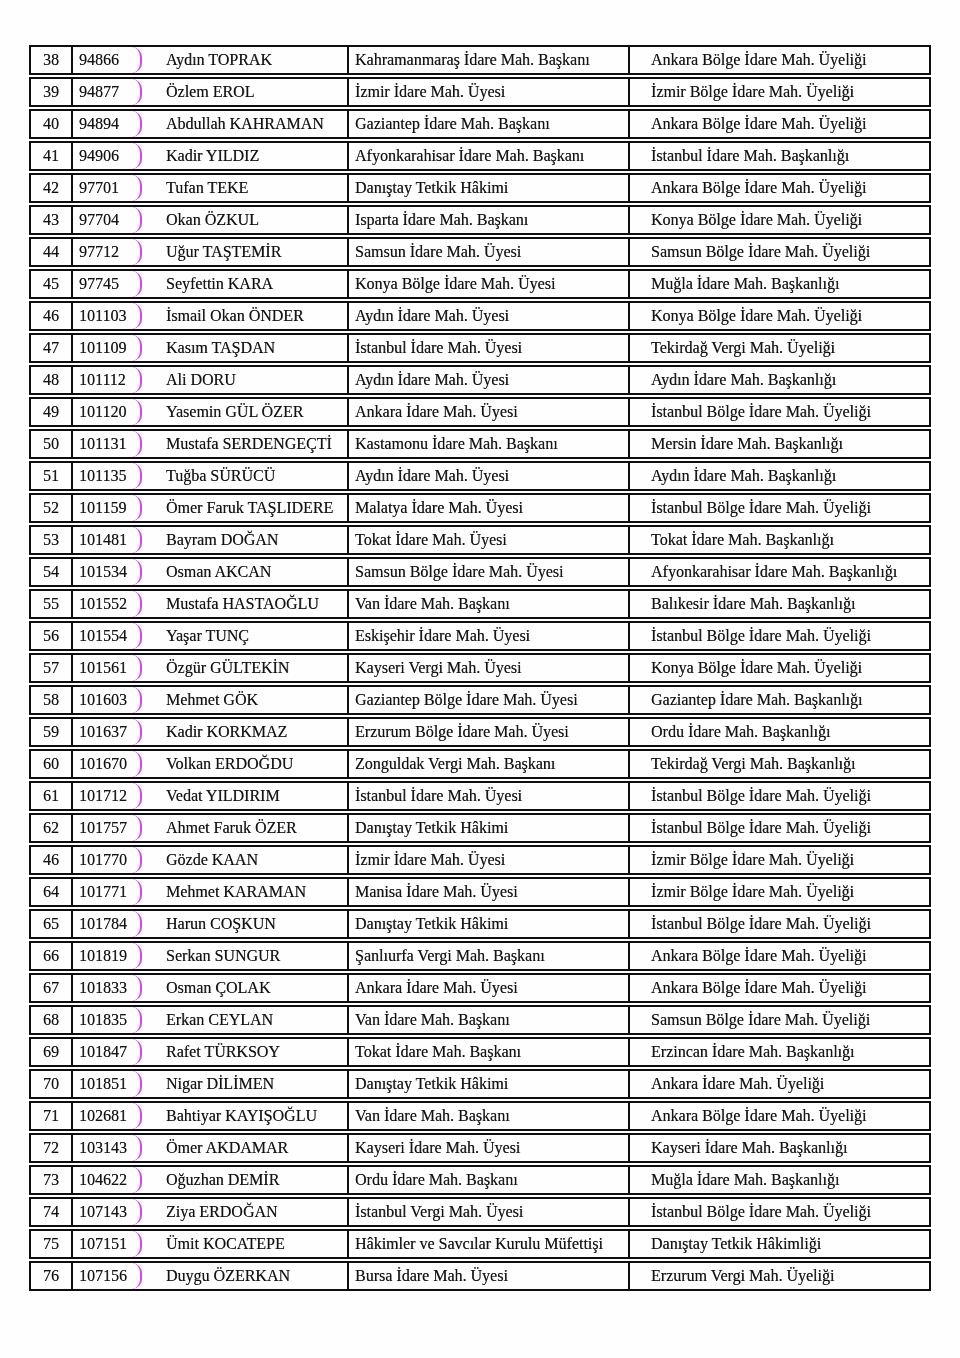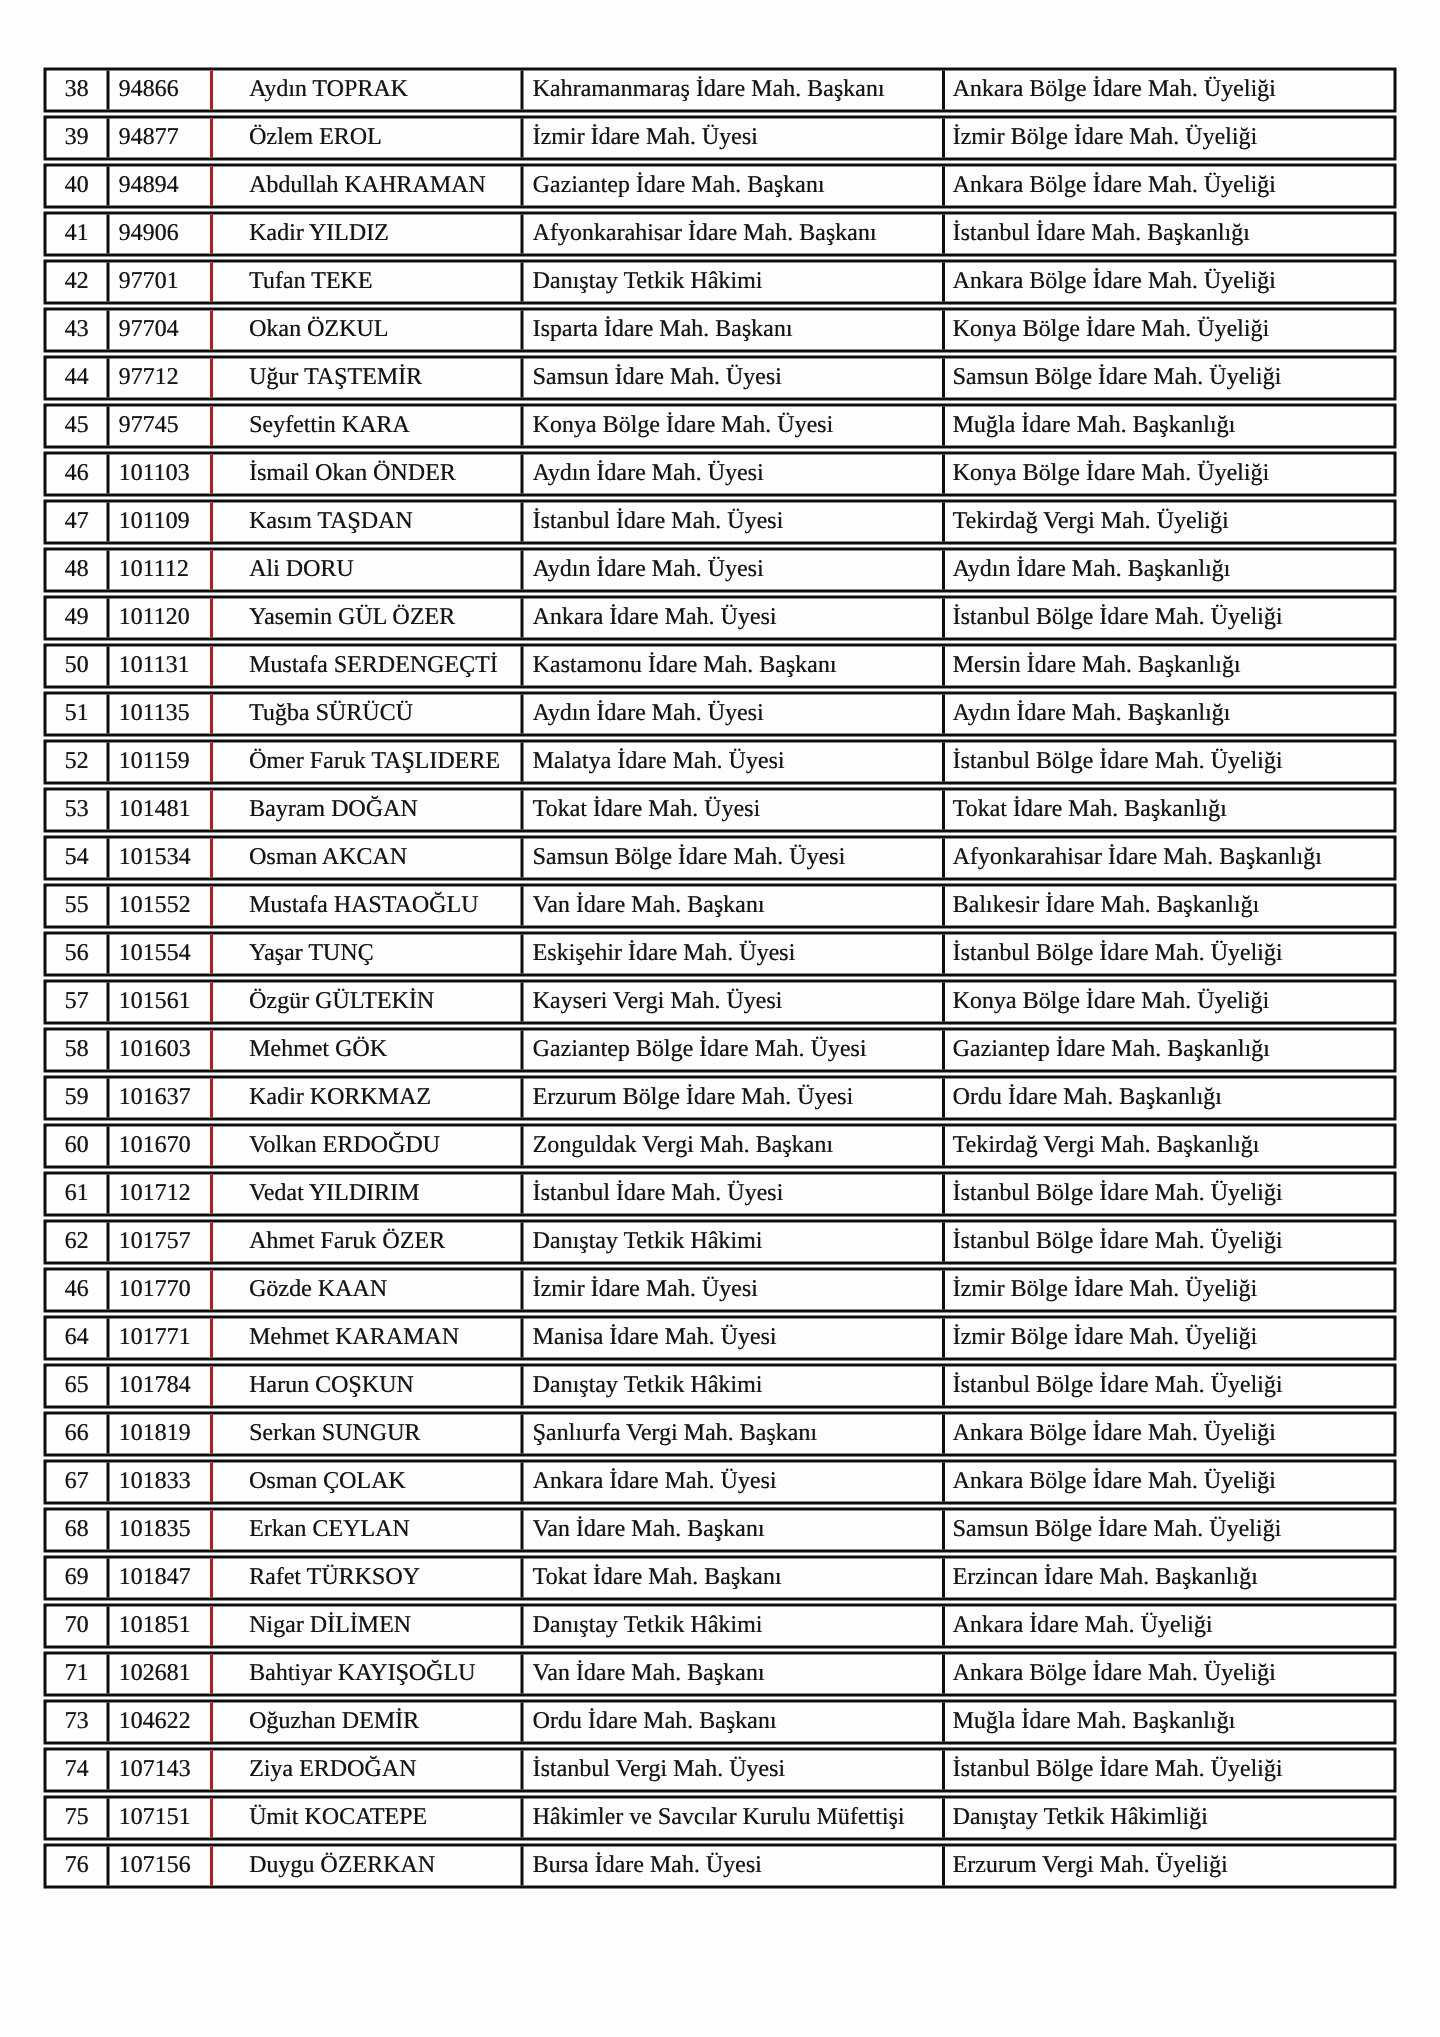--- a/index.html
+++ b/index.html
@@ -43,35 +43,37 @@
     text-shadow: 0.3px 0 0 rgba(0,0,0,0.55);
   }
   .c-no {
     flex: 0 0 42px;
     justify-content: center;
     border-right: 2px solid #0e0e0e;
   }
   .c-reg {
     flex: 0 0 69px;
     padding-left: 6px;
-    border-right: 2px solid #b91c1c;
+    border-right: 2px solid #d946ef;
+    border-radius: 10px;
   }
   .c-name {
     flex: 0 0 207px;
     padding-left: 24px;
     border-right: 2px solid #0e0e0e;
   }
   .c-from {
     flex: 0 0 281px;
     padding-left: 6px;
     border-right: 2px solid #0e0e0e;
   }
   .c-to {
     flex: 1 1 auto;
     padding-left: 5px;
+    margin-left: 16px;
   }
 </style>
 </head>
 <body>
 
 <div class="page">
   <div class="appointments-table" id="rows">
   <div class="row">
     <div class="cell c-no">38</div>
     <div class="cell c-reg">94866</div>
@@ -337,20 +339,27 @@
   </div>
 
   <div class="row">
     <div class="cell c-no">71</div>
     <div class="cell c-reg">102681</div>
     <div class="cell c-name">Bahtiyar KAYIŞOĞLU</div>
     <div class="cell c-from">Van İdare Mah. Başkanı</div>
     <div class="cell c-to">Ankara Bölge İdare Mah. Üyeliği</div>
   </div>
 
+  <div class="row">
+    <div class="cell c-no">72</div>
+    <div class="cell c-reg">103143</div>
+    <div class="cell c-name">Ömer AKDAMAR</div>
+    <div class="cell c-from">Kayseri İdare Mah. Üyesi</div>
+    <div class="cell c-to">Kayseri İdare Mah. Başkanlığı</div>
+  </div>
 
   <div class="row">
     <div class="cell c-no">73</div>
     <div class="cell c-reg">104622</div>
     <div class="cell c-name">Oğuzhan DEMİR</div>
     <div class="cell c-from">Ordu İdare Mah. Başkanı</div>
     <div class="cell c-to">Muğla İdare Mah. Başkanlığı</div>
   </div>
 
   <div class="row">

